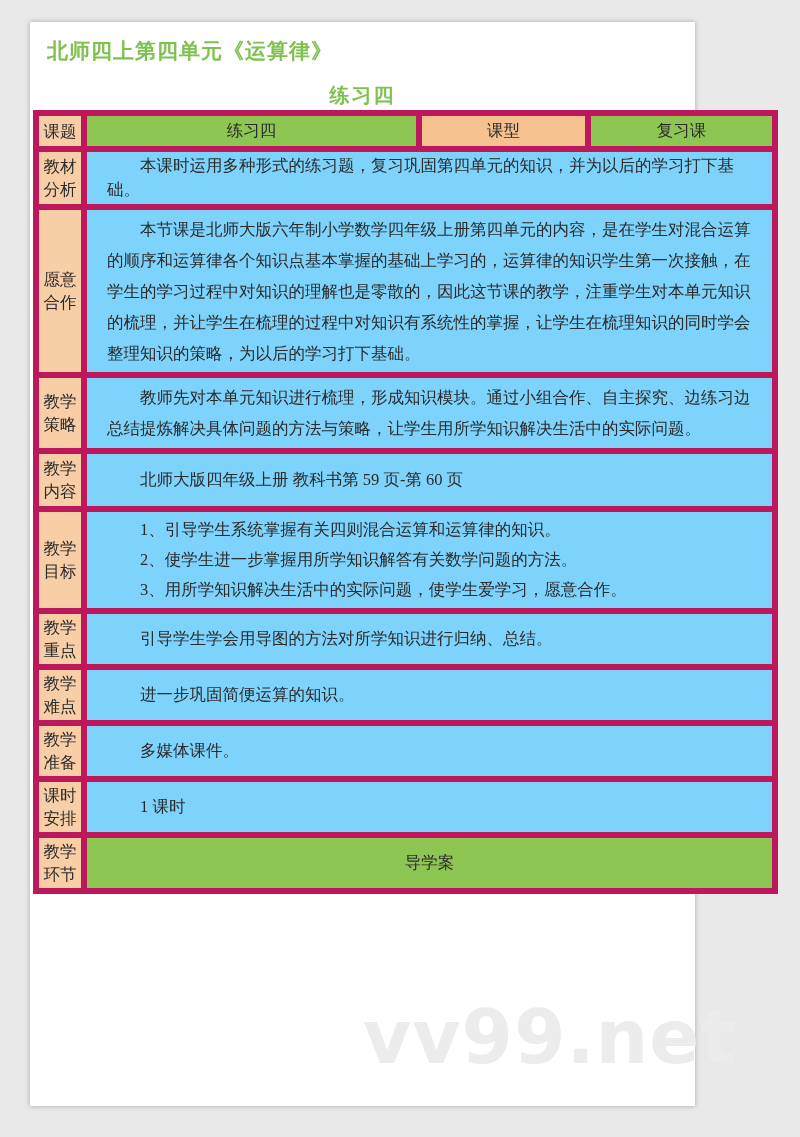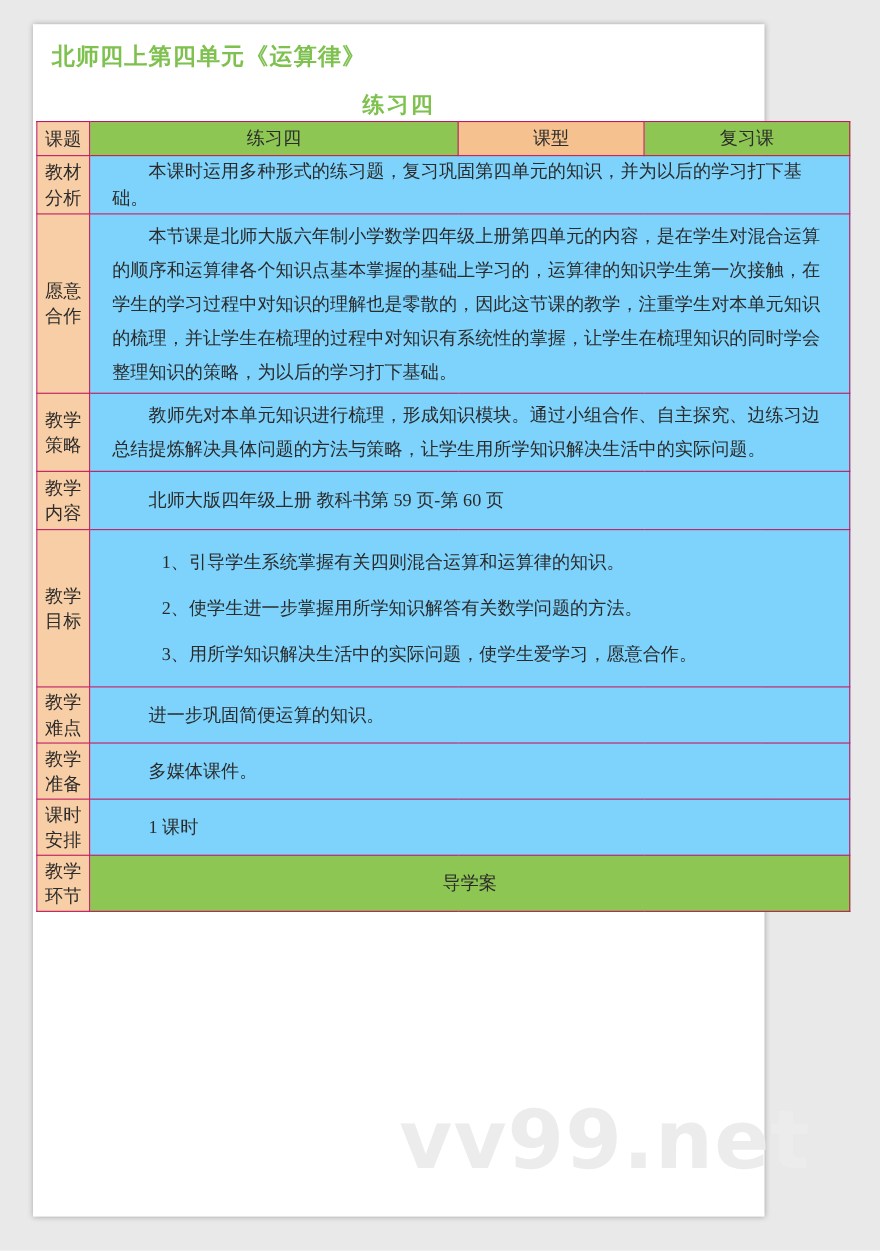--- a/index.html
+++ b/index.html
@@ -34,21 +34,21 @@
     color:#7ec14f;
     letter-spacing:2px;
   }
   table.plan{
     position:absolute;left:3px;top:88px;
     width:739px;
     border-collapse:collapse;
     table-layout:fixed;
   }
   table.plan td{
-    border:1px solid #be185d;
+    border:6px solid #be185d;
     vertical-align:middle;
     font-size:16.5px;
   }
   .label-cell{
     background:#f8cea6;
     text-align:center;
     line-height:23px;
     padding:2px 3px;
   }
   .green-cell{
@@ -62,21 +62,21 @@
   .content-cell{
     background:#7dd3fc;
     padding:2px 20px;
   }
   .para{
     margin:0;
     text-indent:2em;
     line-height:31px;
   }
   .para-tight{
-    margin:12px;
+    margin:0;
     text-indent:2em;
     line-height:30px;
   }
   .plain-line{
     margin:0;
     text-indent:2em;
     line-height:24px;
   }
   .label-gap{
     margin-top:24px;
@@ -146,20 +146,26 @@
 
     <tr>
       <td class="label-cell" style="height:92px">教学目标</td>
       <td class="content-cell" colspan="3">
         <p class="para-tight">1、引导学生系统掌握有关四则混合运算和运算律的知识。</p>
         <p class="para-tight">2、使学生进一步掌握用所学知识解答有关数学问题的方法。</p>
         <p class="para-tight">3、用所学知识解决生活中的实际问题，使学生爱学习，愿意合作。</p>
       </td>
     </tr>
 
+    <tr>
+      <td class="label-cell" style="height:44px">教学重点</td>
+      <td class="content-cell" colspan="3">
+        <p class="plain-line">引导学生学会用导图的方法对所学知识进行归纳、总结。</p>
+      </td>
+    </tr>
 
     <tr>
       <td class="label-cell" style="height:42px">教学难点</td>
       <td class="content-cell" colspan="3">
         <p class="plain-line">进一步巩固简便运算的知识。</p>
       </td>
     </tr>
 
     <tr>
       <td class="label-cell" style="height:44px">教学准备</td>

